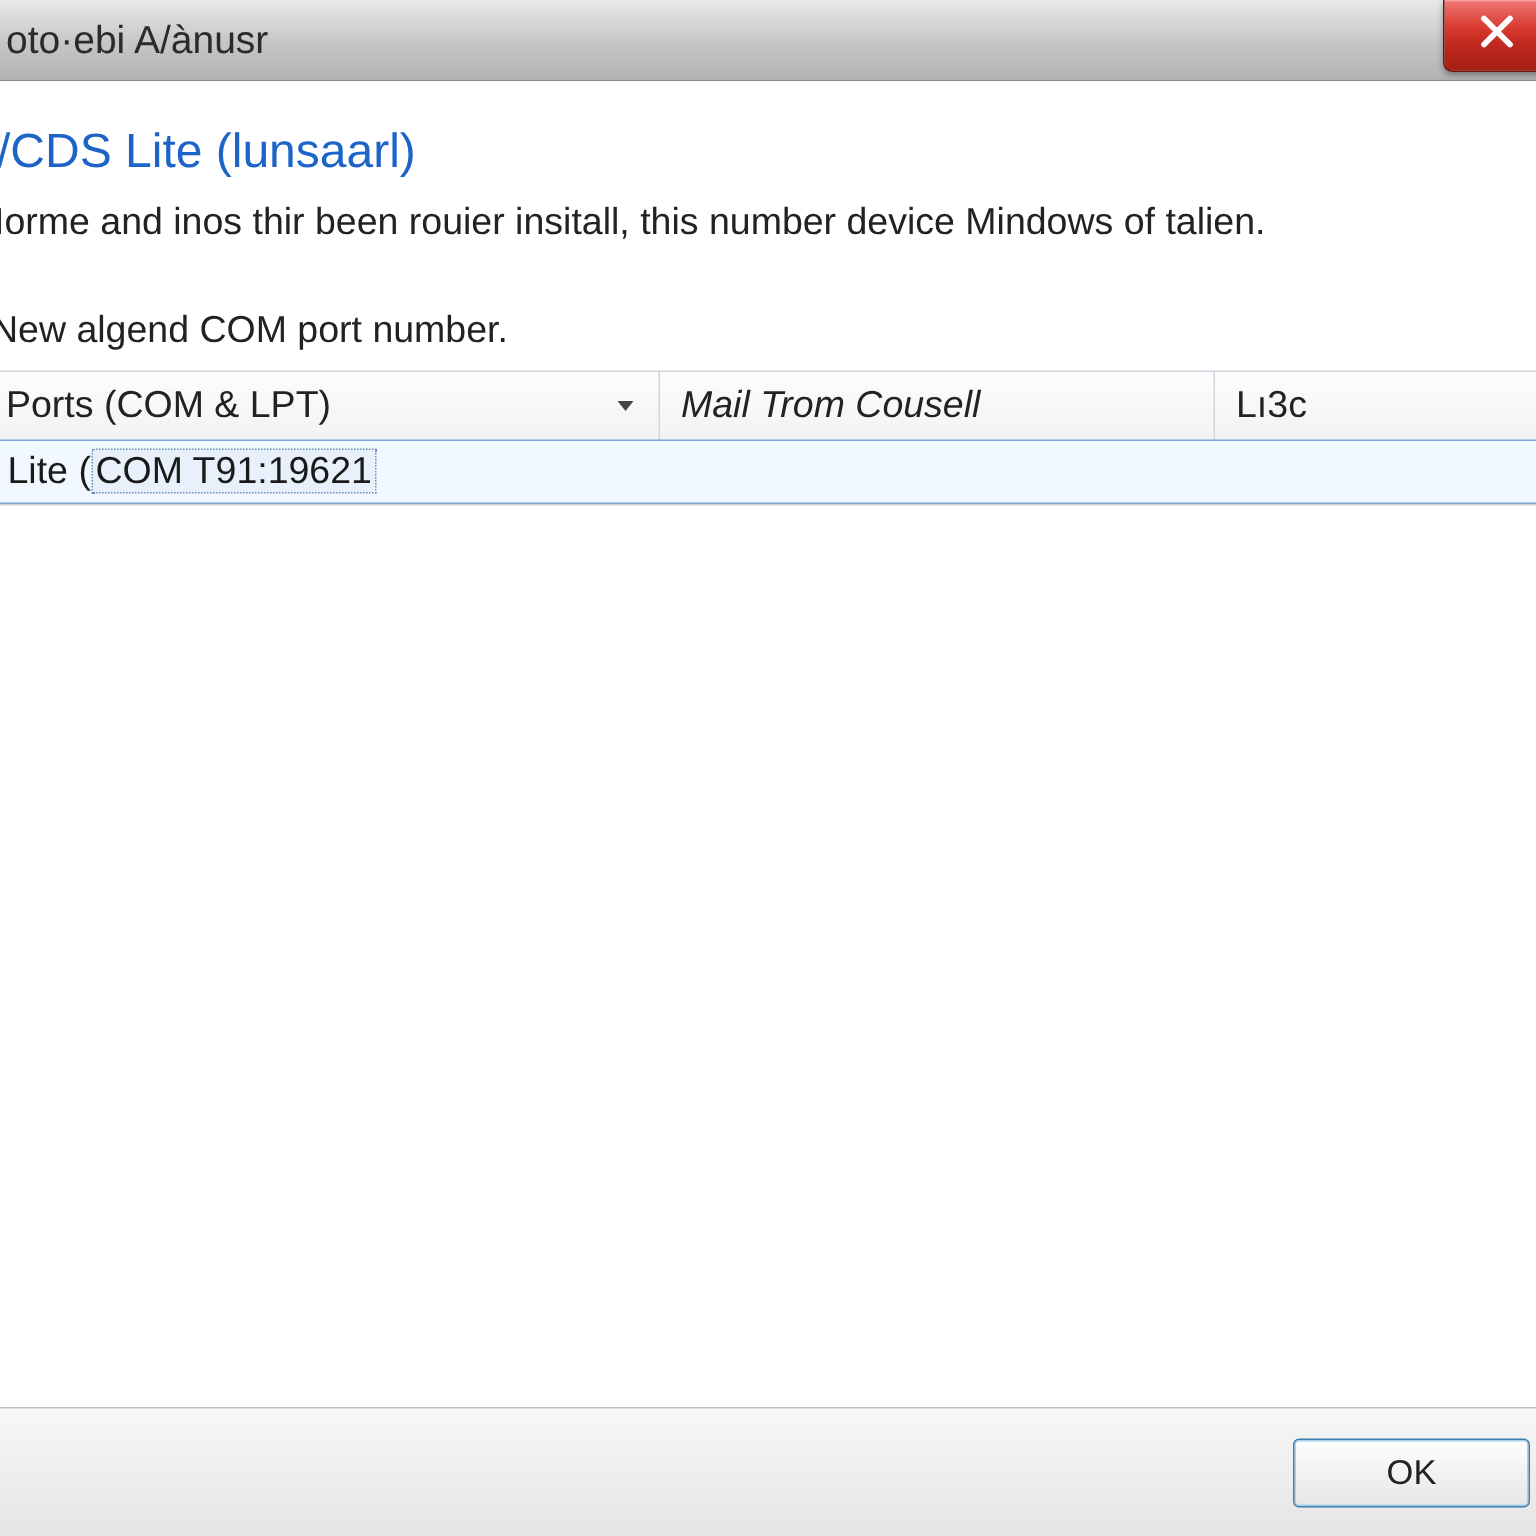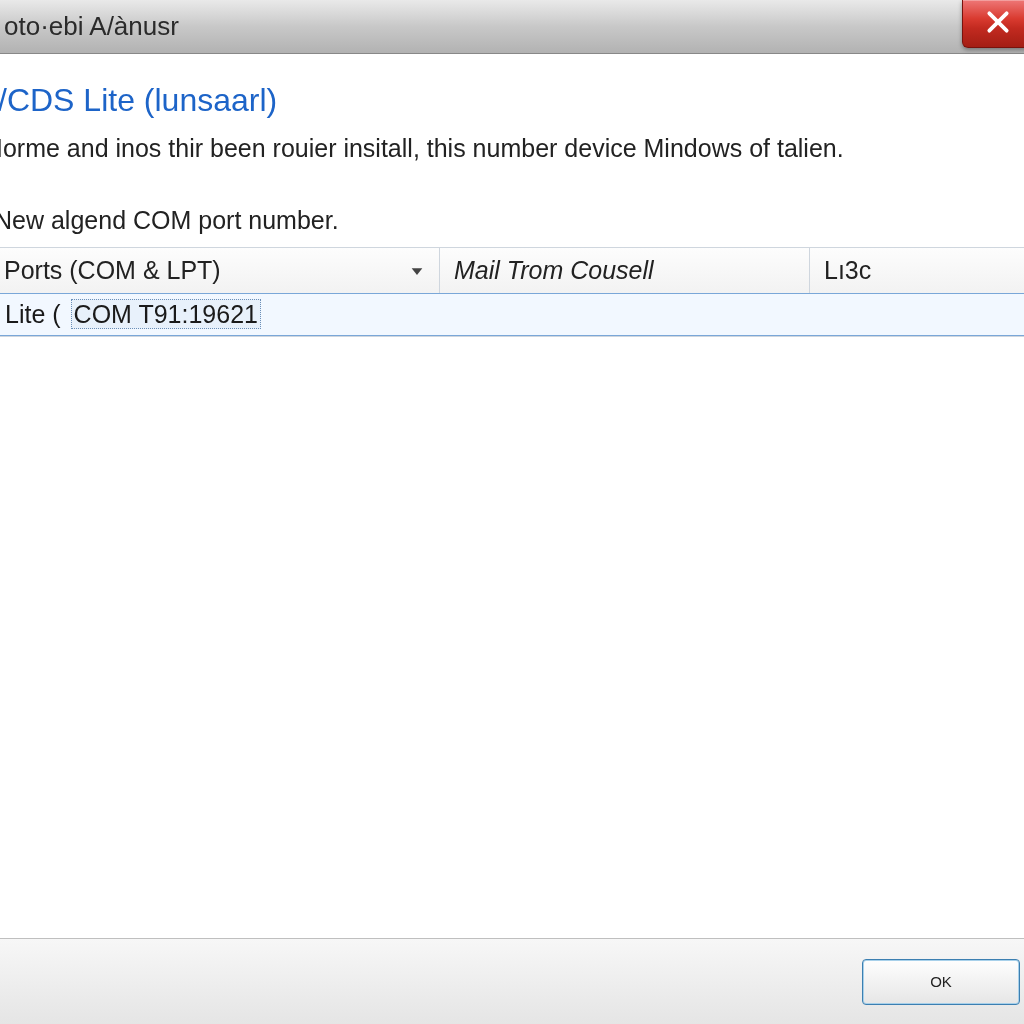--- a/index.html
+++ b/index.html
@@ -97,40 +97,39 @@
     }
     .cell {
       padding: 6px 14px;
       font-size: 25px; color: #1a1a1a;
     }
     .cell-0 { width: 450px; }
     .row-text-val {
       border: 1px dotted #6b8fb8;
       padding: 0 2px;
       background: rgba(120,160,210,.08);
-      margin-left: 10px;
     }
 
     .list-body-empty { flex: 1; }
 
     
     .footer {
       height: 86px;
       background: linear-gradient(to bottom, #f7f7f7, #e5e5e5);
       border-top: 1px solid #bfbfbf;
       display: flex; align-items: center; justify-content: flex-end;
       padding: 0 14px 0 0;
       gap: 18px;
     }
     .btn {
       min-width: 158px; height: 46px;
       border: 1px solid #8a8a8a;
       border-radius: 4px;
       background: linear-gradient(to bottom, #fefefe, #e6e6e6);
-      font-size: 15px; color: #222;
+      font-size: 23px; color: #222;
       display: flex; align-items: center; justify-content: center;
       cursor: default;
     }
     .btn-default {
       border: 1px solid #3c7fb1;
       box-shadow: 0 0 0 1px #a7d0ea inset;
     }
   </style>
 </head>
 <body>

